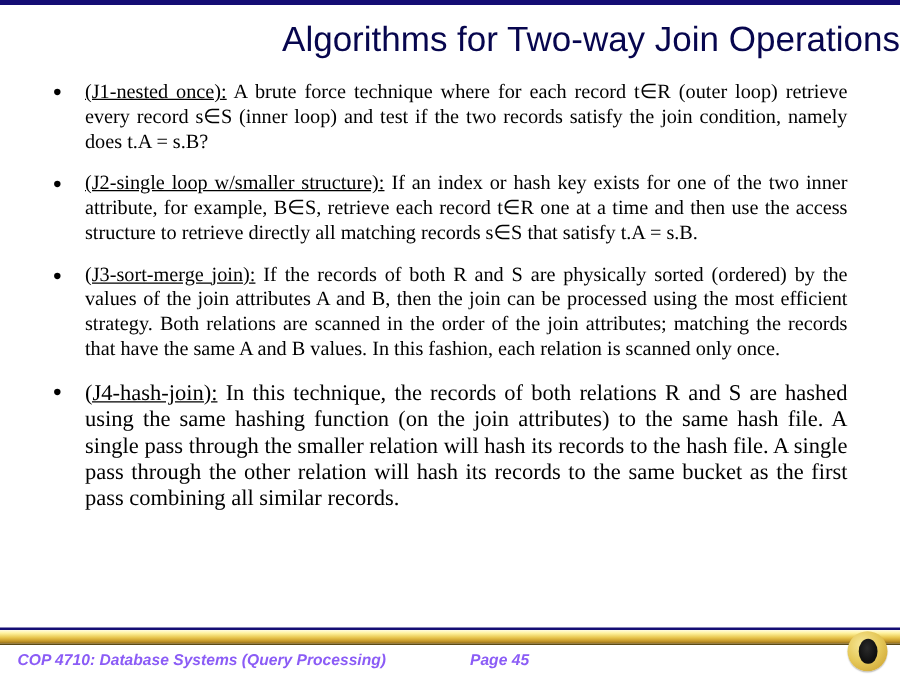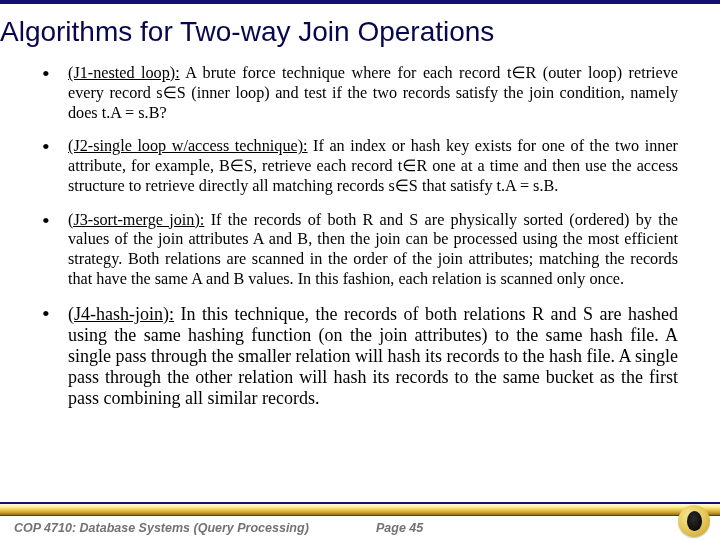--- a/index.html
+++ b/index.html
@@ -1,49 +1,49 @@
 <!DOCTYPE html>
 <html><head>
 <meta charset="utf-8">
 <style>
 html,body{margin:0;padding:0;width:720px;height:540px;overflow:hidden;font-family:"Times New Roman",Times,serif;background:#fff}
 .slide{position:relative;width:720px;height:540px;box-sizing:border-box;border-top:4px solid #140d74}
-.title{font-family:Arial,Helvetica,sans-serif;color:#07064e;font-size:28px;text-align:left;margin:12px 0 16px 0;font-weight:400}
+.title{font-family:Arial,Helvetica,sans-serif;color:#07064e;font-size:28px;text-align:right;margin:12px 0 16px 0;font-weight:400}
 .content{padding:0 42px 0 42px}
 .bul{display:flex;margin-bottom:14px;color:#000}
 .dot{flex:0 0 26px;font-size:22px;line-height:20px}
 .txt{flex:1;text-align:justify;font-size:16.2px;line-height:1.22}
 .lead{font-size:18px;line-height:1.17}
 .u{text-decoration:underline}
 .footer{position:absolute;left:0;bottom:0;width:100%;height:28px}
 .bar{position:absolute;left:0;bottom:24px;width:100%;height:11px;
   background:linear-gradient(to bottom,#fffbe0 0%,#fff3a0 22%,#e8c64e 55%,#c89a2a 80%,#8c6a1a 100%);
   border-top:2px solid #140d74;border-bottom:1px solid #5b4a15}
-.ftxt{position:absolute;left:0;bottom:0;width:100%;height:24px;display:flex;align-items:center;font-family:Arial,Helvetica,sans-serif;font-weight:bold;font-style:italic;font-size:12.5px;color:#737373}
+.ftxt{position:absolute;left:0;bottom:0;width:100%;height:24px;display:flex;align-items:center;font-family:Arial,Helvetica,sans-serif;font-weight:bold;font-style:italic;font-size:12.5px;color:#8b5cf6}
 .f1{flex:0 0 362px;padding-left:14px}
 .f2{flex:0 0 158px}
 .f3{flex:1}
 .logo{position:absolute;right:10px;bottom:3px;width:32px;height:32px;border-radius:50%;
   background:radial-gradient(circle at 38% 34%,#f7e89a 0%,#e6c95a 48%,#c79a28 100%);
   box-shadow:0 1px 1px rgba(0,0,0,.25)}
 .logo::after{content:"";position:absolute;left:9px;top:6px;width:15px;height:20px;border-radius:50% 50% 48% 48%;
   background:radial-gradient(ellipse at 45% 38%,#2b2b2b 0%,#111 60%,#0a0a0a 100%)}
 </style>
 </head>
 <body>
 <div class="slide">
   <div class="title">Algorithms for Two-way Join Operations</div>
   <div class="content">
     <div class="bul">
       <div class="dot">•</div>
-      <div class="txt"><span class="u">(J1-nested loop):</span><span> </span><span>A brute force technique where for each record t∈R (outer loop) retrieve every record s∈S (inner loop) and test if the two records satisfy the join condition, namely does t.A = s.B?</span></div>
+      <div class="txt"><span class="u">(J1-nested once):</span><span> </span><span>A brute force technique where for each record t∈R (outer loop) retrieve every record s∈S (inner loop) and test if the two records satisfy the join condition, namely does t.A = s.B?</span></div>
     </div>
     <div class="bul">
       <div class="dot">•</div>
-      <div class="txt"><span class="u">(J2-single loop w/access technique):</span><span> </span><span>If an index or hash key exists for one of the two inner attribute, for example, B∈S, retrieve each record t∈R one at a time and then use the access structure to retrieve directly all matching records s∈S that satisfy t.A = s.B.</span></div>
+      <div class="txt"><span class="u">(J2-single loop w/smaller structure):</span><span> </span><span>If an index or hash key exists for one of the two inner attribute, for example, B∈S, retrieve each record t∈R one at a time and then use the access structure to retrieve directly all matching records s∈S that satisfy t.A = s.B.</span></div>
     </div>
     <div class="bul">
       <div class="dot">•</div>
       <div class="txt"><span class="u">(J3-sort-merge join):</span><span> </span><span>If the records of both R and S are physically sorted (ordered) by the values of the join attributes A and B, then the join can be processed using the most efficient strategy.  Both relations are scanned in the order of the join attributes; matching the records that have the same A and B values.  In this fashion, each relation is scanned only once.</span></div>
     </div>
     <div class="bul">
       <div class="dot">•</div>
       <div class="txt lead"><span class="u">(J4-hash-join):</span><span>  </span><span>In this technique, the records of both relations R and S are hashed using the same hashing function (on the join attributes) to the same hash file.  A single pass through the smaller relation will hash its records to the hash file.  A single pass through the other relation will hash its records to the same bucket as the first pass combining all similar records.</span></div>
     </div>
   </div>

